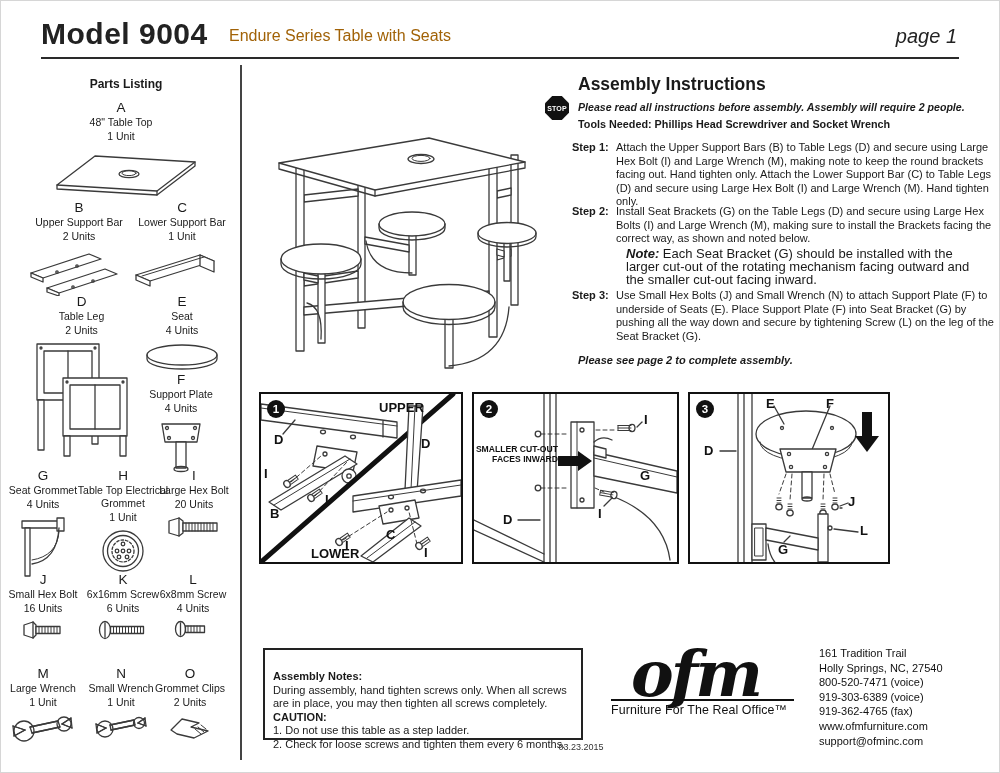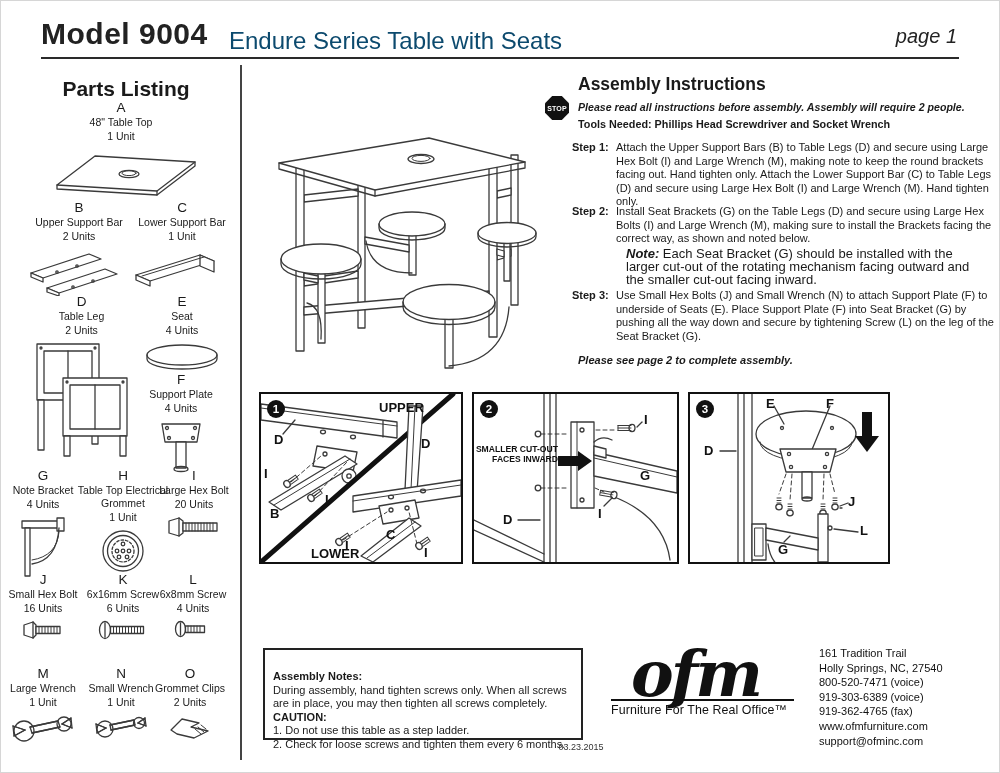--- a/index.html
+++ b/index.html
@@ -5,26 +5,26 @@
   html,body { margin:0; padding:0; background:#e8e8e8; }
   .page {
     position:relative; width:1000px; height:773px; margin:0 auto;
     background:#ffffff; overflow:hidden; color:#1a1a1a;
     font-family:"Liberation Sans", sans-serif;
     border:1px solid #d6d6d6; box-sizing:border-box;
   }
   .abs { position:absolute; }
   
   .model-title { font-size:30px; letter-spacing:.5px; color:#222; }
-  .subtitle   { font-size:24px; color:#0c4a6e; }
+  .subtitle   { font-size:16px; color:#a16207; }
   .page-num   { font-size:20px; font-style:italic; color:#222; }
   .header-rule { height:2px; background:#2a2a2a; }
   .col-divider { width:2px; background:#444; }
   
-  .parts-title { font-size:21px; font-weight:bold; text-align:center; }
+  .parts-title { font-size:12px; font-weight:bold; text-align:center; }
   .part { text-align:center; line-height:13px; }
   .p-letter { font-size:13.5px; margin-bottom:2px; }
   .p-name   { font-size:10.5px; }
   .p-qty    { font-size:10.5px; margin-top:1px; }
   .p-icon   { margin-top:5px; }
   
   svg.art *    { stroke:#3a3a3a; stroke-width:1.3; fill:none; stroke-linecap:round; stroke-linejoin:round; }
   svg.art .wf  { fill:#ffffff; }
   svg.art .dash{ stroke-dasharray:4,3; stroke-width:1; }
   svg.art .thin{ stroke-width:1; }
@@ -164,21 +164,21 @@
         <circle cx="38" cy="8" r="1.5"></circle>
       <circle cx="12" cy="18" r="1.5"></circle>
         <circle cx="36" cy="18" r="1.5"></circle>
       <rect class="wf" x="19" y="22" width="10" height="26"></rect>
       <ellipse cx="24" cy="49" rx="7" ry="2.5"></ellipse>
     </svg>
   </div>
 
   <div class="abs part" style="left:2px;top:468px;width:80px;">
     <div class="p-letter">G</div>
-    <div class="p-name">Note Bracket</div>
+    <div class="p-name">Seat Grommet</div>
     <div class="p-qty">4 Units</div>
     <svg class="art p-icon" width="48" height="62" viewBox="0 0 48 62">
       <rect class="wf" x="3" y="5" width="37" height="7"></rect>
       <rect class="wf" x="38" y="2" width="7" height="13"></rect>
       <rect class="wf" x="6" y="12" width="5" height="48"></rect>
       <path d="M40,12 Q38,44 13,48"></path>
       <path class="thin" d="M40,16 Q38,40 13,44"></path>
     </svg>
   </div>
 

